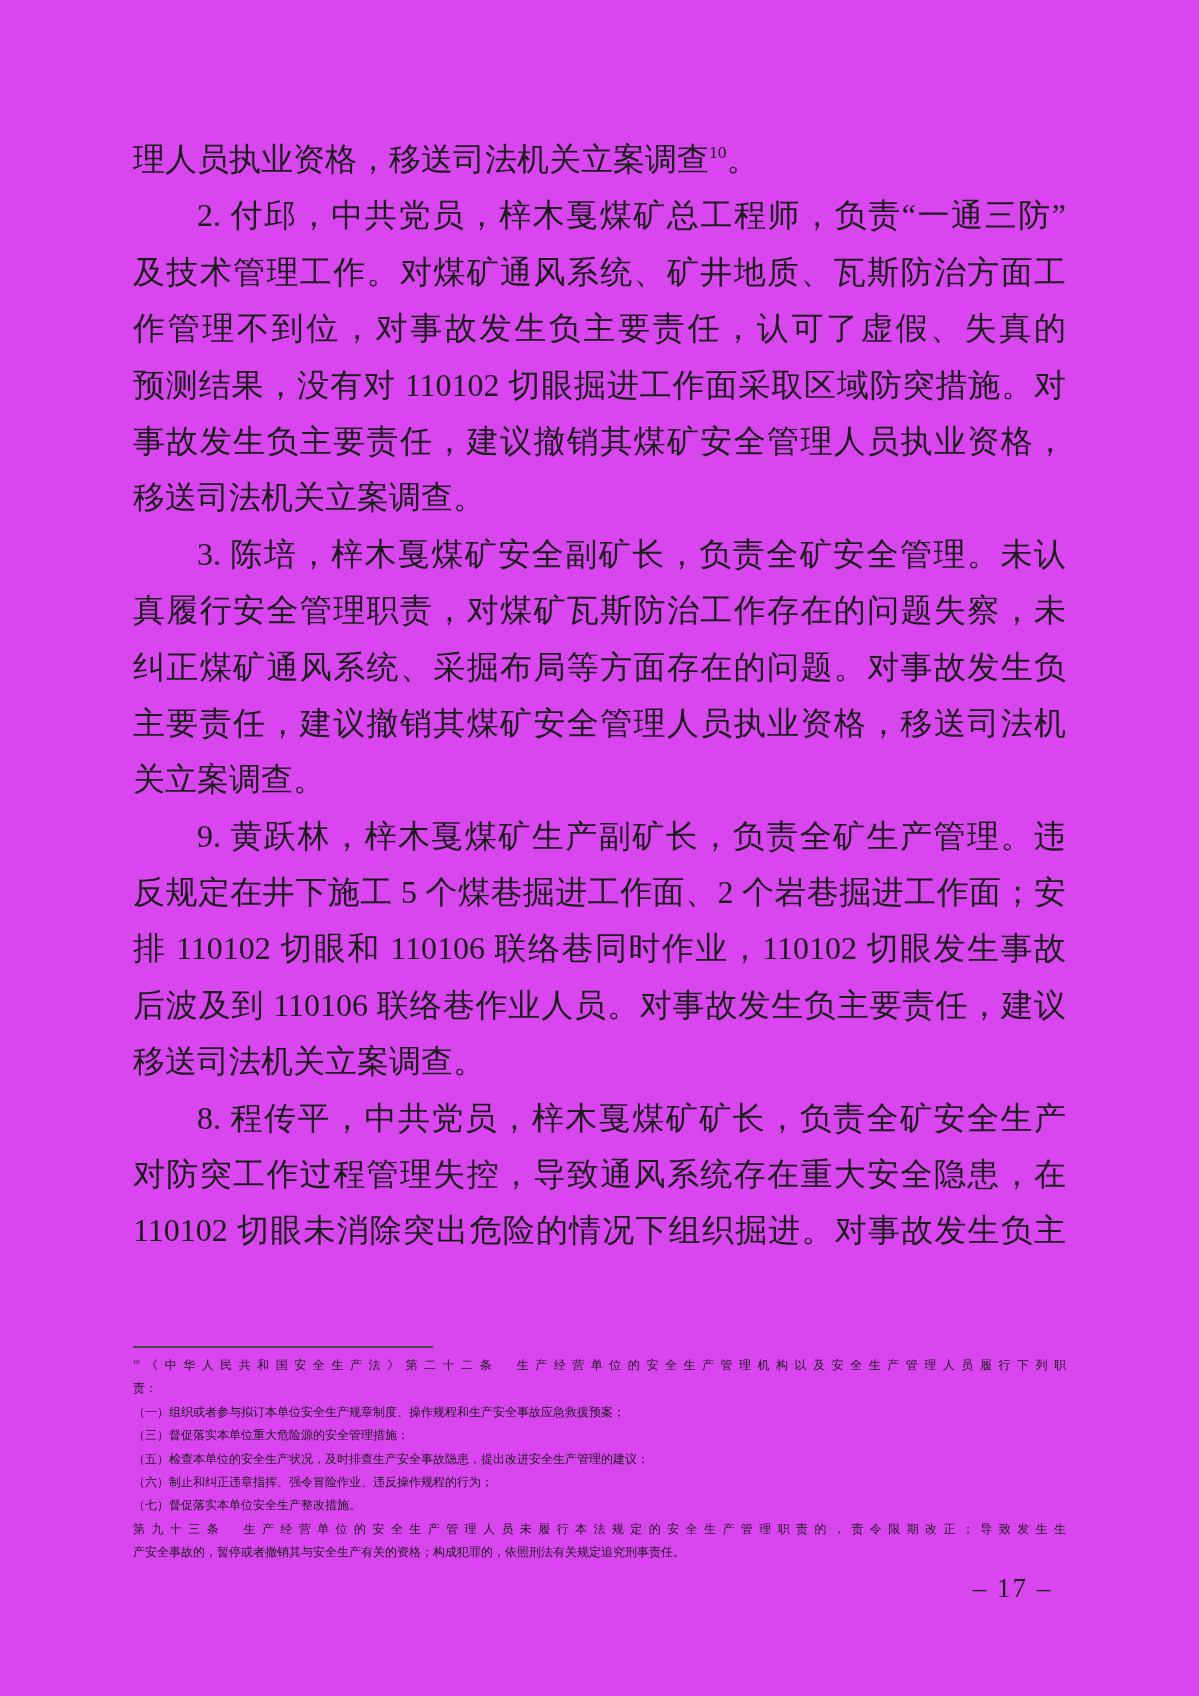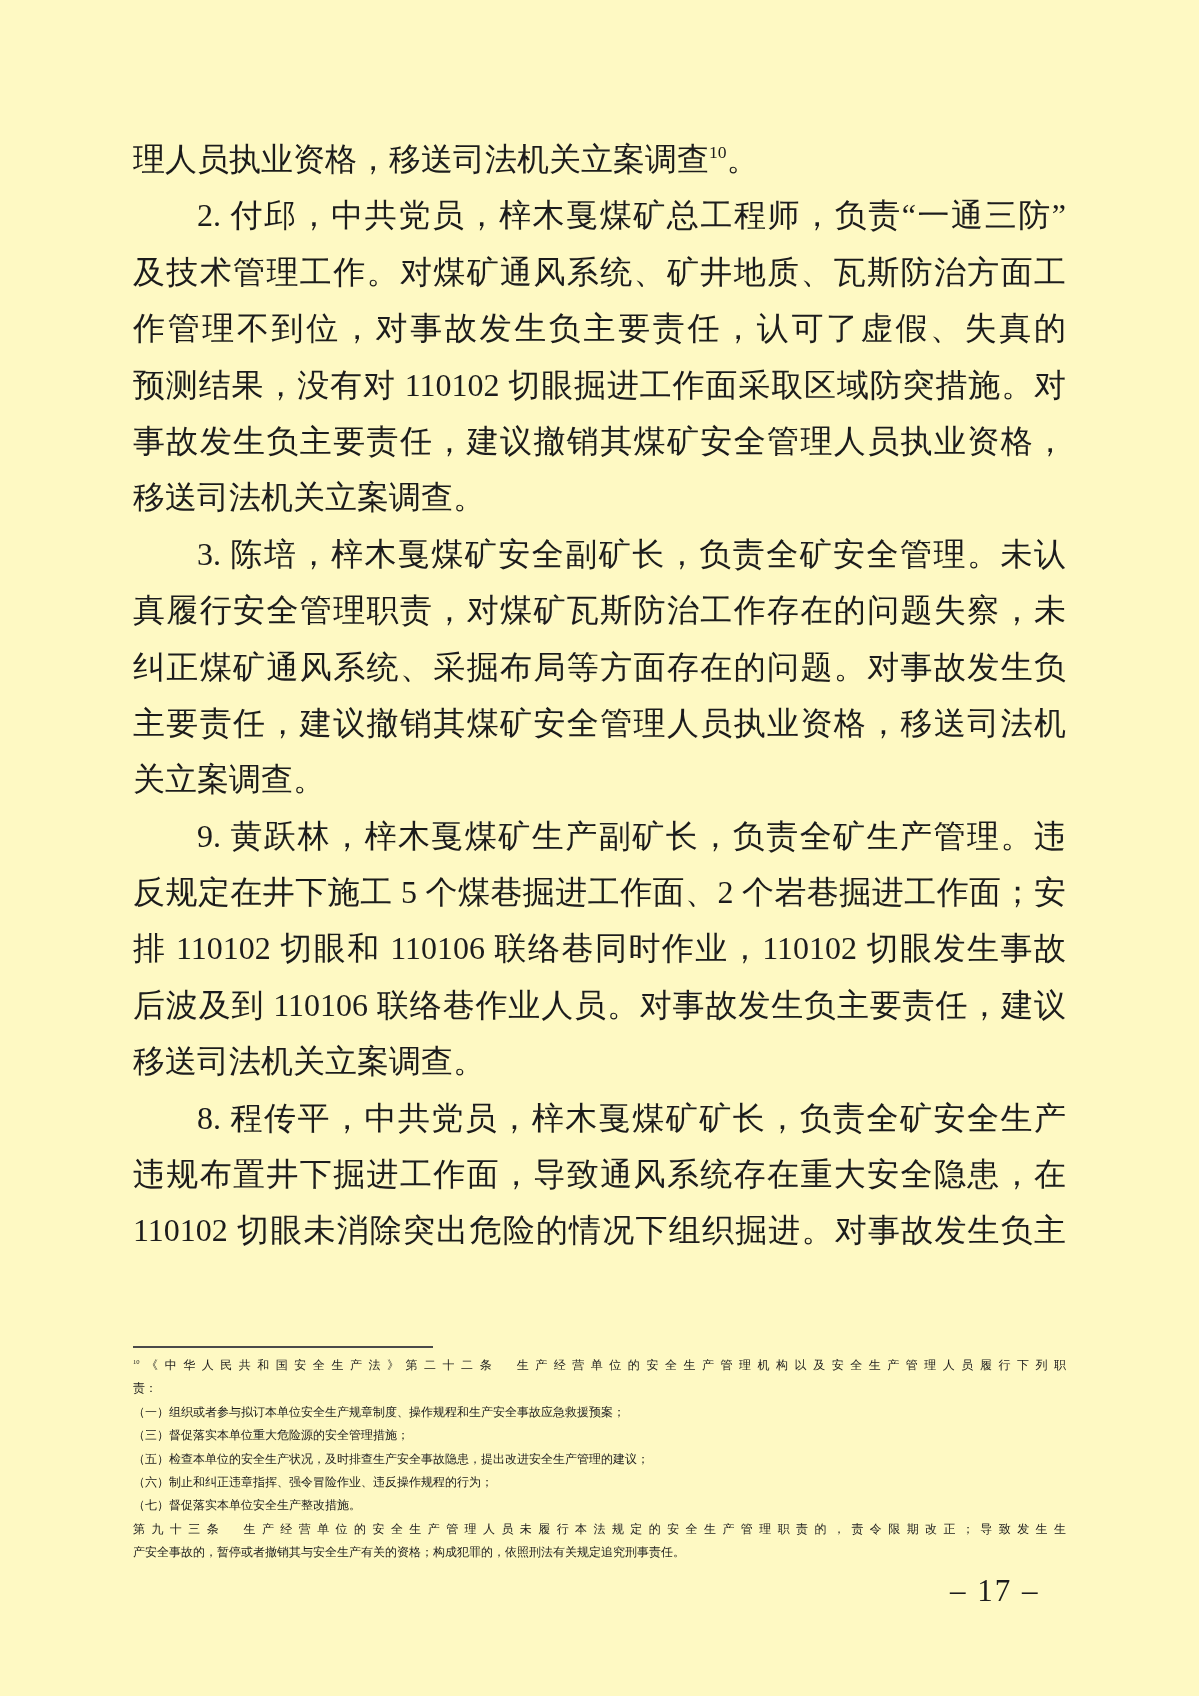--- a/index.html
+++ b/index.html
@@ -4,21 +4,21 @@
 <style>
   html, body {
     margin: 0;
     padding: 0;
     background: #e8e8e8;
   }
   .page {
     position: relative;
     width: 1199px;
     height: 1696px;
-    background: #fef9c3;
+    background: #d946ef;
     font-family: "Liberation Serif", serif;
     color: #1c1c1c;
     overflow: hidden;
   }
   .body-text {
     position: absolute;
     left: 133px;
     top: 131px;
     width: 933px;
     font-size: 32px;
@@ -65,21 +65,22 @@
     overflow: hidden;
   }
   .fn-line.fill {
     text-align-last: justify;
   }
   .page-number {
     position: absolute;
     left: 950px;
     top: 1573px;
     width: 125px;
-    font-size: 31px;
+    text-align: center;
+    font-size: 27px;
     letter-spacing: 2px;
     white-space: nowrap;
   }
 </style>
 </head>
 <body>
 
 <div class="page">
   <div class="body-text" id="body-text">
       <div class="body-line">理人员执业资格，移送司法机关立案调查<sup>10</sup>。</div>
@@ -93,21 +94,21 @@
       <div class="body-line fill">真履行安全管理职责，对煤矿瓦斯防治工作存在的问题失察，未</div>
       <div class="body-line fill">纠正煤矿通风系统、采掘布局等方面存在的问题。对事故发生负</div>
       <div class="body-line fill">主要责任，建议撤销其煤矿安全管理人员执业资格，移送司法机</div>
       <div class="body-line">关立案调查。</div>
       <div class="body-line fill indent">9. 黄跃林，梓木戛煤矿生产副矿长，负责全矿生产管理。违</div>
       <div class="body-line fill">反规定在井下施工 5 个煤巷掘进工作面、2 个岩巷掘进工作面；安</div>
       <div class="body-line fill">排 110102 切眼和 110106 联络巷同时作业，110102 切眼发生事故</div>
       <div class="body-line fill">后波及到 110106 联络巷作业人员。对事故发生负主要责任，建议</div>
       <div class="body-line">移送司法机关立案调查。</div>
       <div class="body-line fill indent">8. 程传平，中共党员，梓木戛煤矿矿长，负责全矿安全生产</div>
-      <div class="body-line fill">违规布置井下掘进工作面，导致通风系统存在重大安全隐患，在</div>
+      <div class="body-line fill">对防突工作过程管理失控，导致通风系统存在重大安全隐患，在</div>
       <div class="body-line fill">110102 切眼未消除突出危险的情况下组织掘进。对事故发生负主</div>
     </div>
   <div class="footnote-rule"></div>
   <div class="footnotes" id="footnotes">
       <div class="fn-line fill"><sup>10</sup>《中华人民共和国安全生产法》第二十二条　生产经营单位的安全生产管理机构以及安全生产管理人员履行下列职</div>
       <div class="fn-line">责：</div>
       <div class="fn-line">（一）组织或者参与拟订本单位安全生产规章制度、操作规程和生产安全事故应急救援预案；</div>
       <div class="fn-line">（三）督促落实本单位重大危险源的安全管理措施；</div>
       <div class="fn-line">（五）检查本单位的安全生产状况，及时排查生产安全事故隐患，提出改进安全生产管理的建议；</div>
       <div class="fn-line">（六）制止和纠正违章指挥、强令冒险作业、违反操作规程的行为；</div>

